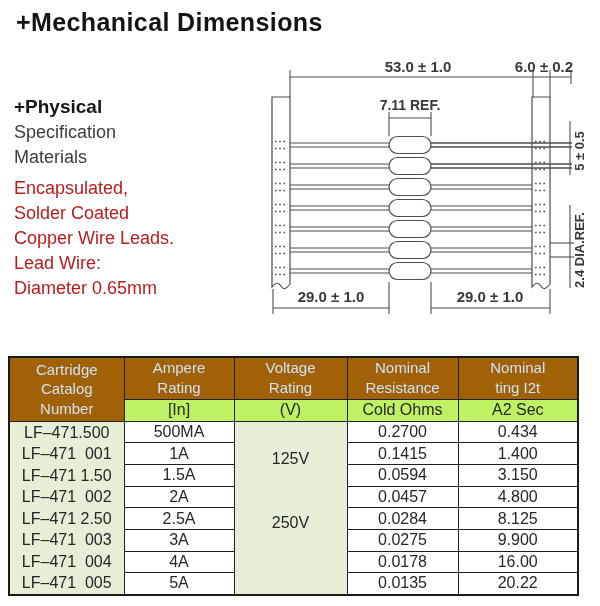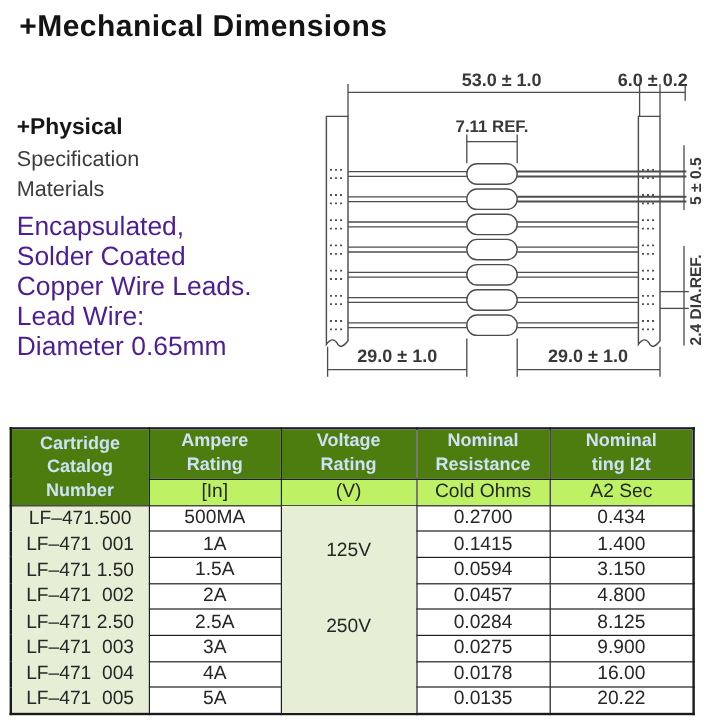--- a/index.html
+++ b/index.html
@@ -6,21 +6,21 @@
   body{
     width:600px;height:606px;background:#ffffff;position:relative;overflow:hidden;
     font-family:"Liberation Sans", sans-serif;color:#3c3c3c;
   }
   .abs{position:absolute;}
   .doc-title{
     left:16px;top:8px;font-size:25px;font-weight:bold;color:#141414;letter-spacing:.4px;
   }
   .phys-block{left:14px;top:57px;font-size:18px;line-height:25px;color:#3c3c3c;margin-top:36px;}
   .phys-block .head{font-size:19px;font-weight:bold;color:#161616;line-height:27px;}
-  .mat-block{left:14px;top:176px;font-size:22px;line-height:25px;color:#4c1d95;}
+  .mat-block{left:14px;top:176px;font-size:18px;line-height:25px;color:#b91c1c;}
 
   
   #diagram{left:258px;top:55px;}
   #diagram line, #diagram path, #diagram rect{stroke:#4d4d4d;fill:none;stroke-width:1.1px;}
   #diagram path.tape{fill:#ffffff;stroke-width:1.2px;}
   #diagram rect{fill:#ffffff;stroke-width:1.2px;}
   #diagram .dots{stroke-dasharray:1.6 2.6;stroke-width:1.5px;}
   #diagram .thick{stroke-width:1.7px;}
   #diagram text{fill:#383838;font-size:15px;font-weight:bold;stroke:none;
     font-family:"Liberation Sans",sans-serif;}
@@ -28,21 +28,21 @@
   #diagram text.vert{font-size:13px;}
 
   
   .spec-table{
     position:absolute;left:8px;top:356px;border-collapse:collapse;table-layout:fixed;
     font-size:16px;color:#262626;
   }
   .spec-table th,.spec-table td{border:1.6px solid #1f1f1f;padding:0;text-align:center;overflow:hidden;}
   .spec-table{border:2px solid #1b1b1b;}
   .spec-table th{
-    background:#4d7c0f;color:#cfe2f5;font-size:15px;font-weight:bold;
+    background:#a16207;color:#cfe2f5;font-size:15px;font-weight:normal;
     white-space:pre-line;line-height:1.32;margin-top:36px;
   }
   .spec-table tr.hrow1{height:42px;}
   .spec-table tr.hrow2{height:22px;}
   .spec-table tr.hrow2 td{background:#bef264;font-size:16px;color:#262626;}
   .spec-table tbody tr{height:21.5px;}
   td.cat-col{background:#e6efd6;vertical-align:top;padding:0;}
   td.cat-col div{height:21.5px;line-height:21.5px;white-space:pre;font-size:16px;}
   td.volt-col{background:#e6efd6;position:relative;}
   td.volt-col span{position:absolute;left:0;right:0;text-align:center;}

